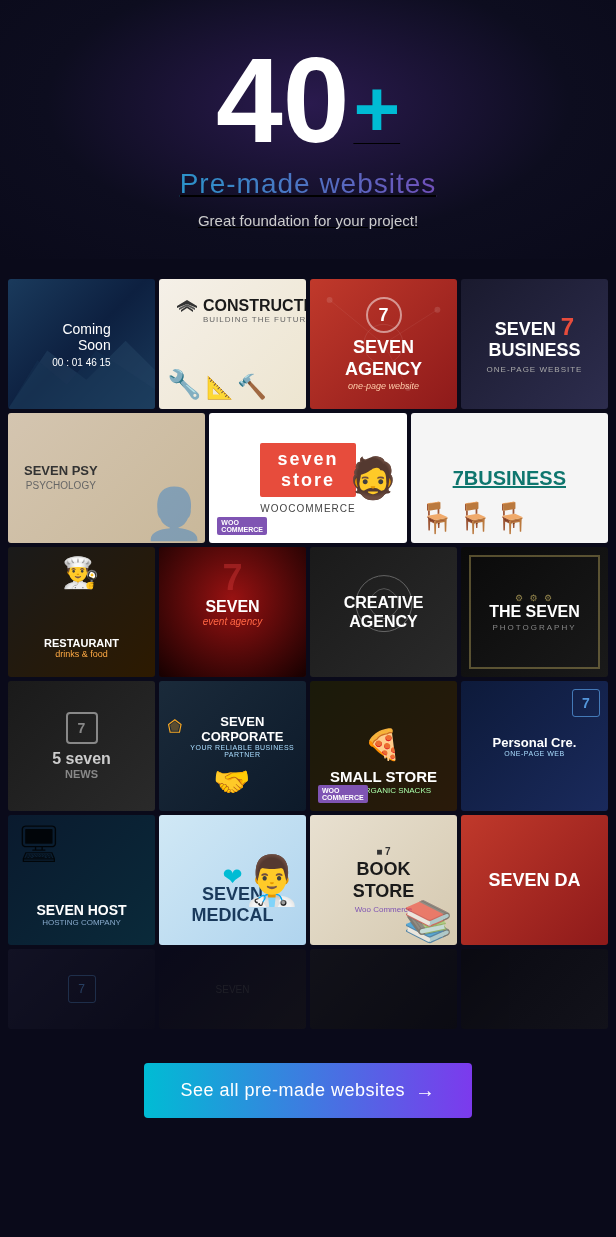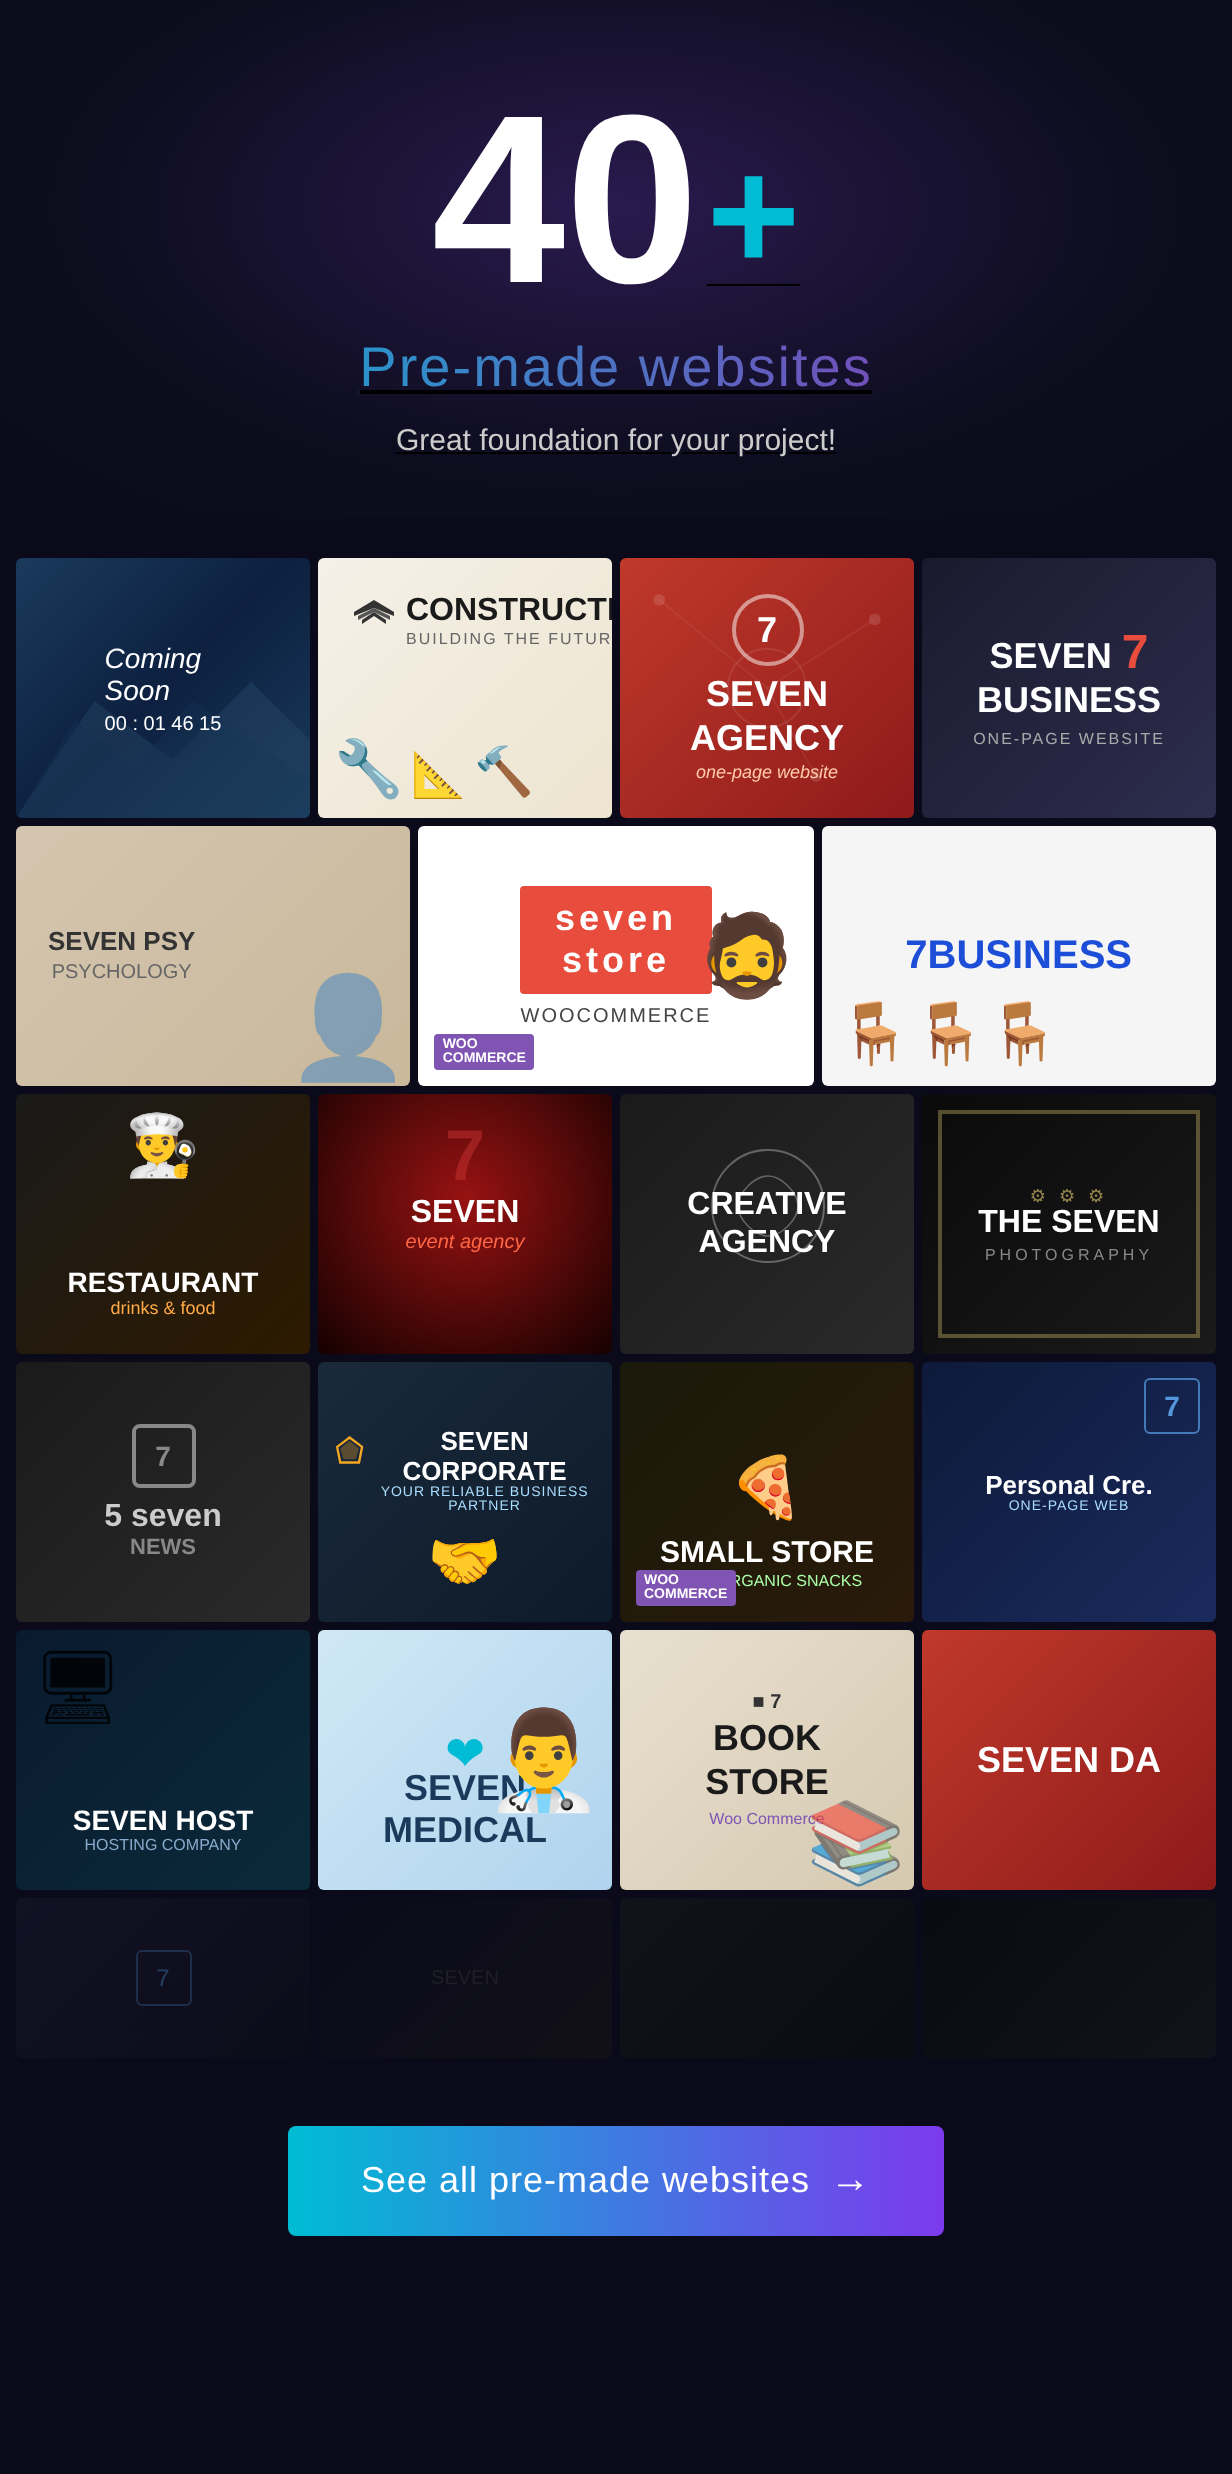--- a/index.html
+++ b/index.html
@@ -172,22 +172,21 @@
       letter-spacing: 0.5px;
     }
     .cta-arrow {
       font-size: 20px;
     }
 
     
     .coming-soon-text {
       color: #ffffff;
       font-size: 14px;
-      font-style: italic;
-      text-align: left;
+      text-align: right;
     }
     .coming-soon-time {
       color: #ffffff;
       font-size: 10px;
       margin-top: 4px;
     }
     .construction-title {
       color: #1a1a1a;
       font-size: 16px;
       font-weight: 800;
@@ -227,21 +226,21 @@
       color: #ffffff;
       font-size: 18px;
       font-weight: 700;
       line-height: 1.2;
     }
     .digital-agency-label span {
       font-weight: 900;
     }
     .restaurant-label {
       color: #ffffff;
-      font-size: 14px;
+      font-size: 11px;
       font-weight: 700;
       text-transform: uppercase;
     }
     .restaurant-sub {
       color: #ffaa44;
       font-size: 9px;
     }
     .seven-event-label {
       color: #ffffff;
       font-size: 16px;
@@ -490,21 +489,21 @@
     <div class="grid-item tile-seven-store">
       <div class="tile-text">
         <div class="seven-store-brand">seven<br>store</div>
         <div class="seven-store-sub">WooCommerce</div>
       </div>
       <div class="woo-badge">WOO<br>COMMERCE</div>
       <div style="position:absolute;right:8px;top:50%;transform:translateY(-50%);font-size:40px;">🧔</div>
     </div>
     <div class="grid-item tile-7business">
       <div class="tile-text">
-        <div style="color:#1d4ed8;font-size:20px;font-weight:900;text-transform:uppercase;">7BUSINESS</div>
+        <div style="color:#0f766e;font-size:20px;font-weight:900;text-transform:uppercase;text-decoration:underline;">7BUSINESS</div>
       </div>
       <div style="position:absolute;bottom:8px;left:8px;right:8px;font-size:30px;">🪑🪑🪑</div>
     </div>
   </div>
 
   <div class="grid-row">
     <div class="grid-item tile-restaurant">
       <div style="position:absolute;top:8px;left:50%;transform:translateX(-50%);">
         <div style="font-size:30px;text-align:center;">👨‍🍳</div>
       </div>

